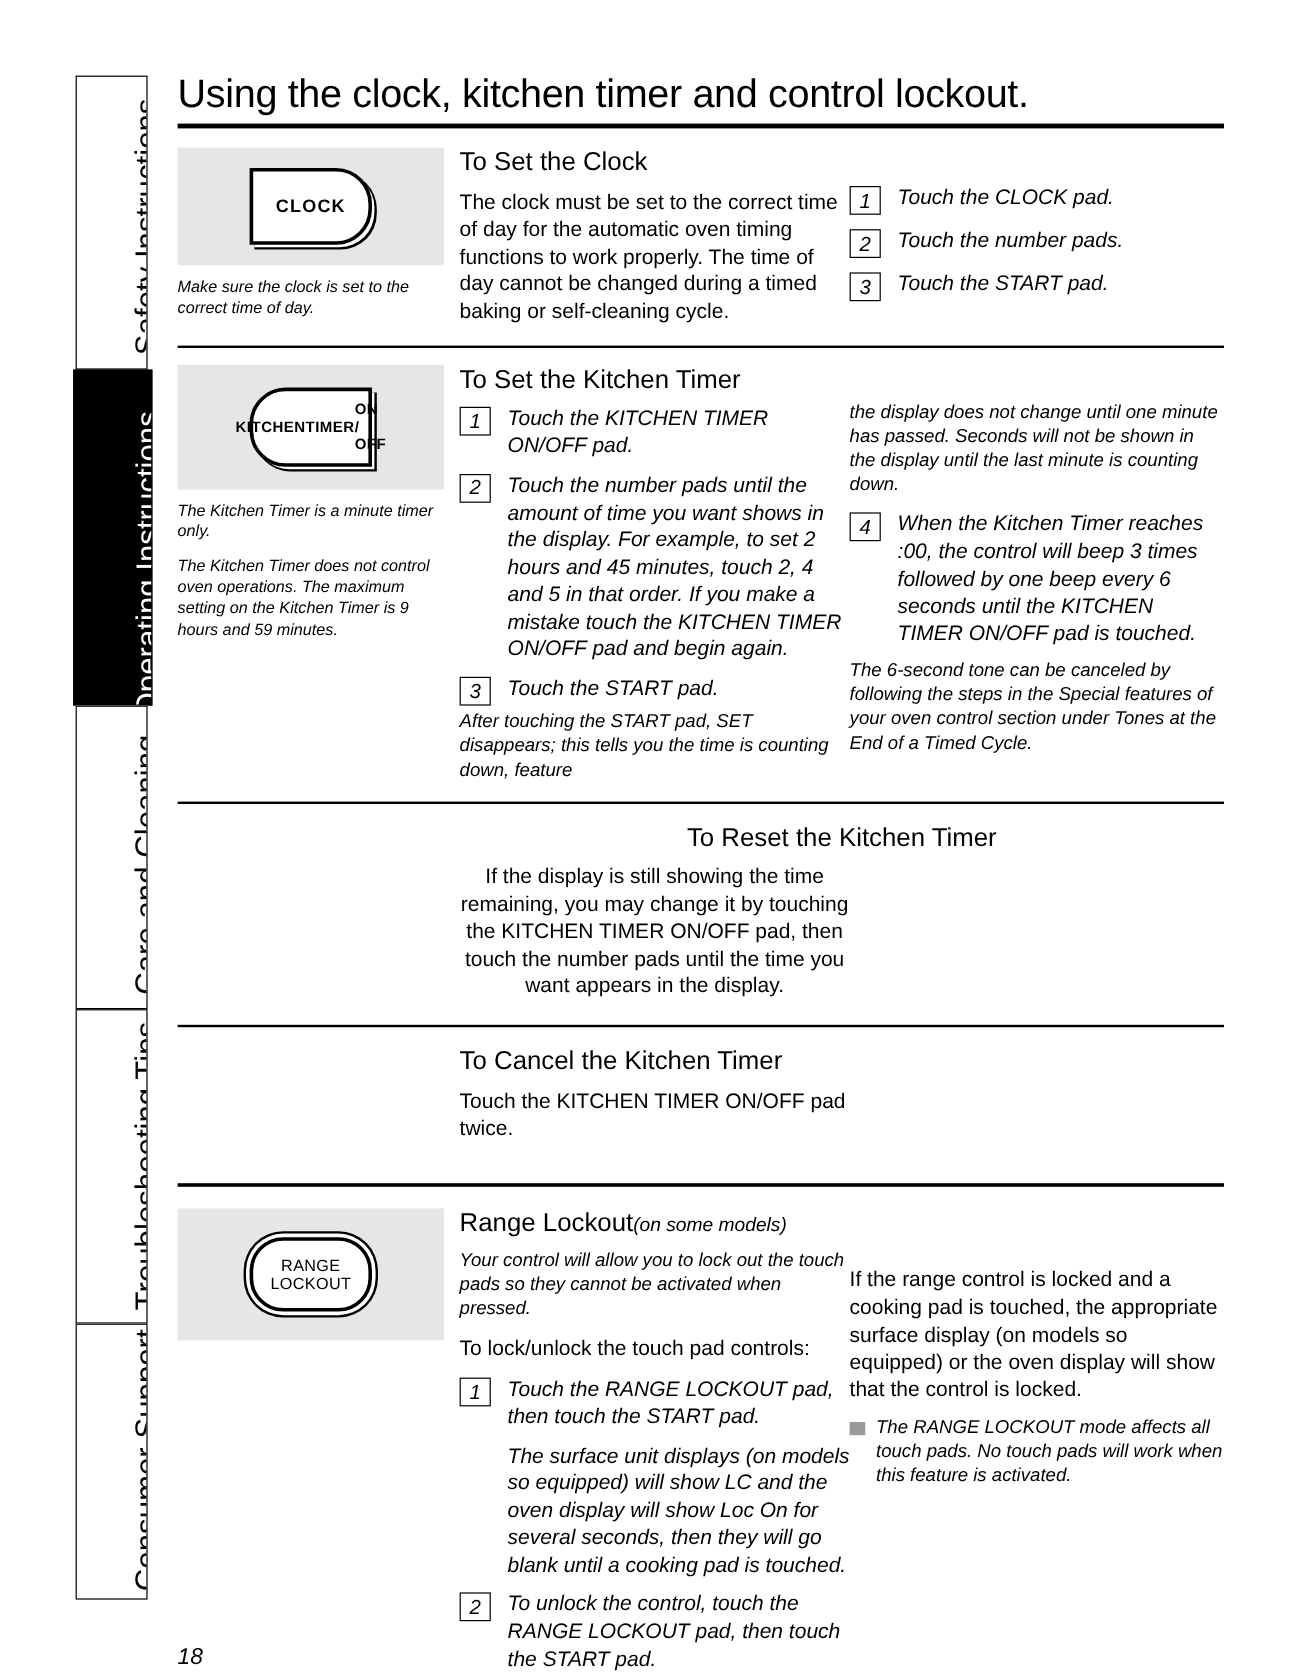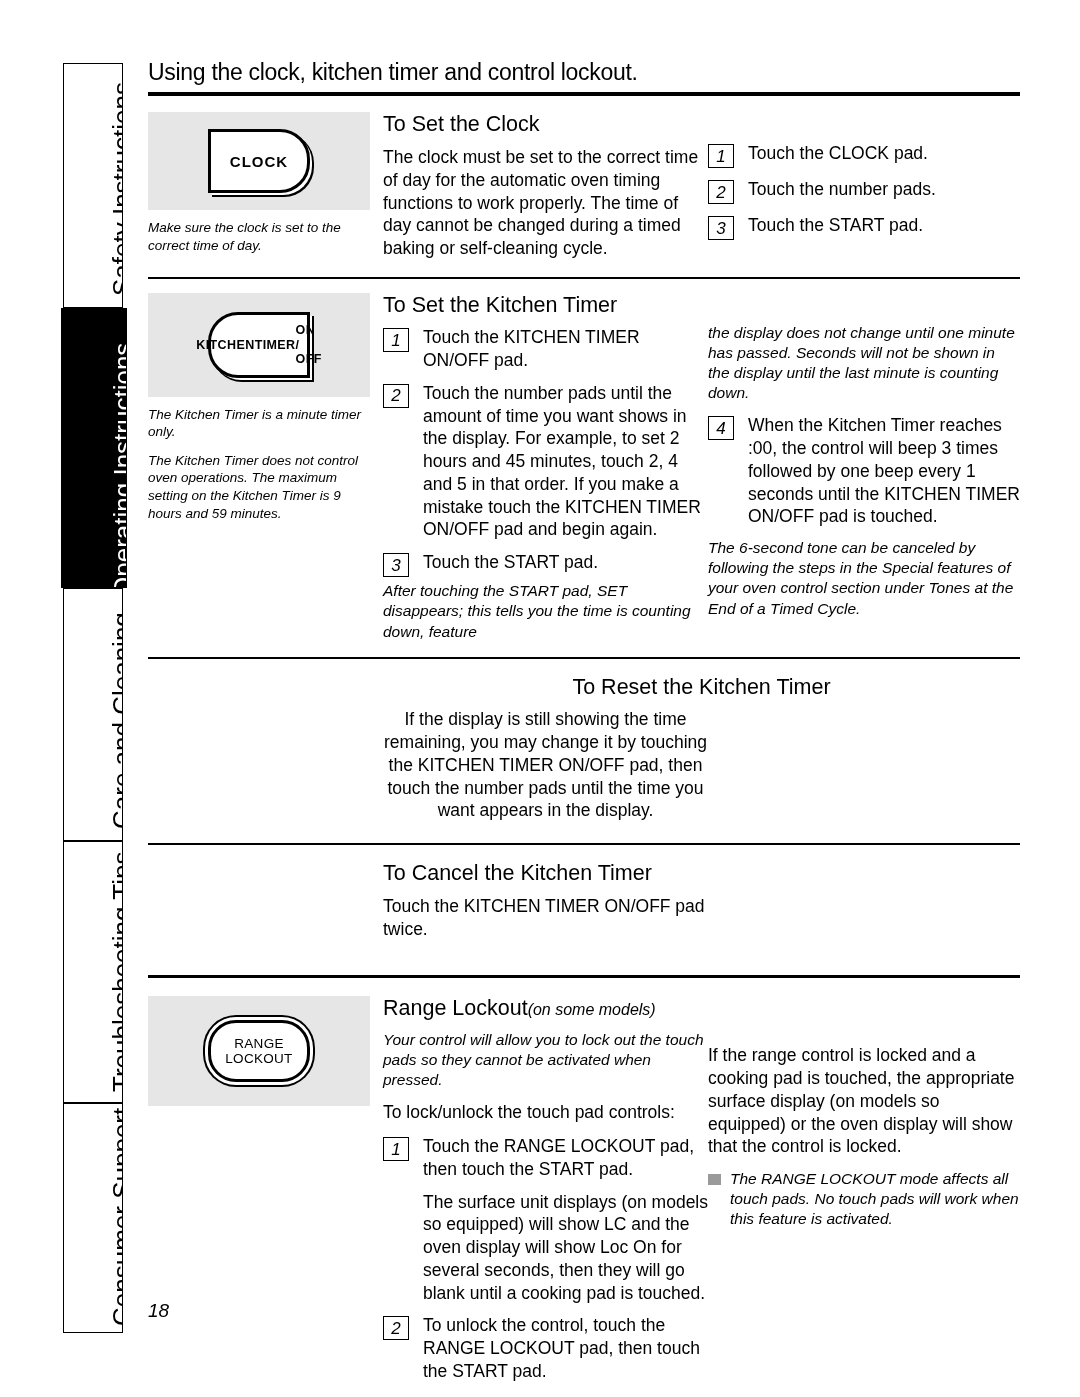--- a/index.html
+++ b/index.html
@@ -38,21 +38,21 @@
   }
   .side-tab.dark .vtext{color:#fff;}
 
   
   #content{
     position:absolute;left:148px;top:60px;width:872px;
   }
 
   
   #page-title{
-    font-size:23px;
+    font-size:33px;
     letter-spacing:-0.3px;
     line-height:1.1;
     padding-bottom:4px;
     white-space:nowrap;
   }
   .rule-thick{
     border-bottom:4px solid #000;
     margin-top:3px;
   }
   .rule-thin{
@@ -130,33 +130,33 @@
     flex:0 0 26px;
     width:24px;height:24px;
     border:1.5px solid #000;
     box-sizing:border-box;
     font-style:italic;font-size:17px;
     display:flex;align-items:center;justify-content:center;
     margin-right:14px;margin-top:2px;
     line-height:1;
   }
   .step .txt{
-    flex:1;font-size:17.5px;line-height:1.30;
+    flex:1;font-size:17.5px;line-height:1.30;font-style:italic;
   }
   .step.indent .num{visibility:hidden;}
 
   .bulleted{display:flex;}
   .bulleted .sq{
     flex:0 0 13px;width:11px;height:11px;background:#9a9a9a;
     margin-right:9px;margin-top:5px;
   }
   .bulleted .txt{flex:1;font-size:15.5px;font-style:italic;line-height:1.30;}
 
   #page-number{
-    position:absolute;left:148px;top:1300px;
+    position:absolute;left:148px;top:1371px;
     font-style:italic;font-size:19px;
   }
 </style>
 </head>
 <body>
 
 <div id="sidebar">
   <div class="side-tab" style="top:0px;height:245px;">
     <span class="vtext" style="left:43px;top:232px;">Safety Instructions</span>
   </div>
@@ -245,21 +245,21 @@
           <div class="num">3</div>
           <div class="txt">Touch the START pad.</div>
         </div>
         <p class="ital">After touching the START pad, SET disappears; this tells you the time is counting down, feature</p>
       </div>
 
       <div class="col-right" style="padding-top:30px;">
         <p class="ital">the display does not change until one minute has passed. Seconds will not be shown in the display until the last minute is counting down.</p>
         <div class="step">
           <div class="num">4</div>
-          <div class="txt">When the Kitchen Timer reaches :00, the control will beep 3 times followed by one beep every 1 seconds until the KITCHEN TIMER ON/OFF pad is touched.</div>
+          <div class="txt">When the Kitchen Timer reaches :00, the control will beep 3 times followed by one beep every 6 seconds until the KITCHEN TIMER ON/OFF pad is touched.</div>
         </div>
         <p class="ital">The 6-second tone can be canceled by following the steps in the Special features of your oven control section under Tones at the End of a Timed Cycle.</p>
       </div>
     </div>
     <div class="rule-thin" style="margin-top:4px;"></div>
   </div>
 
   <div class="section" style="margin-top:16px;text-align:center;">
     <div class="cols">
       <div class="col-left"></div>

